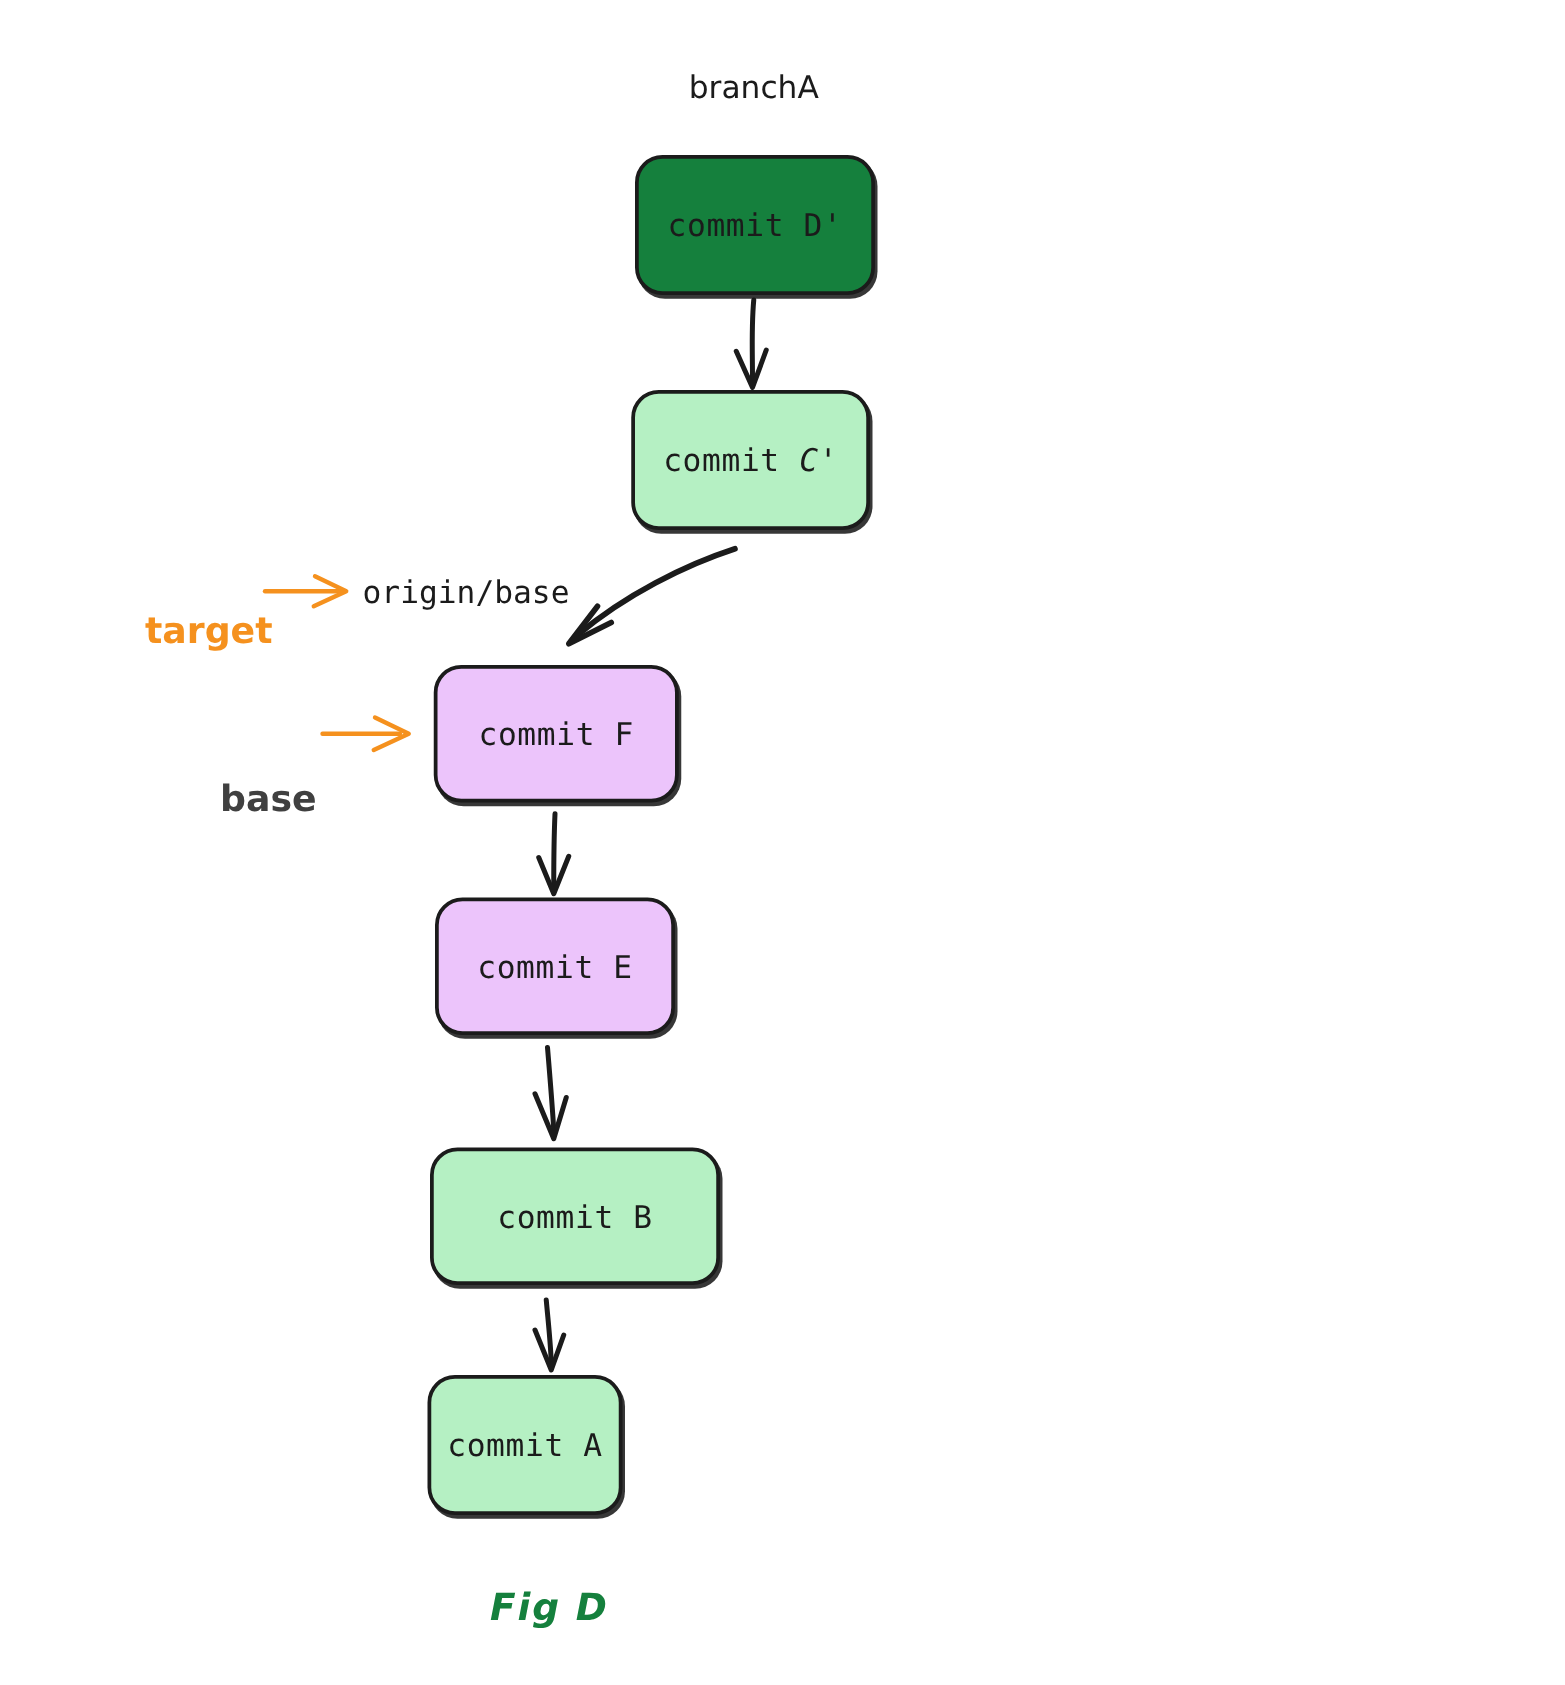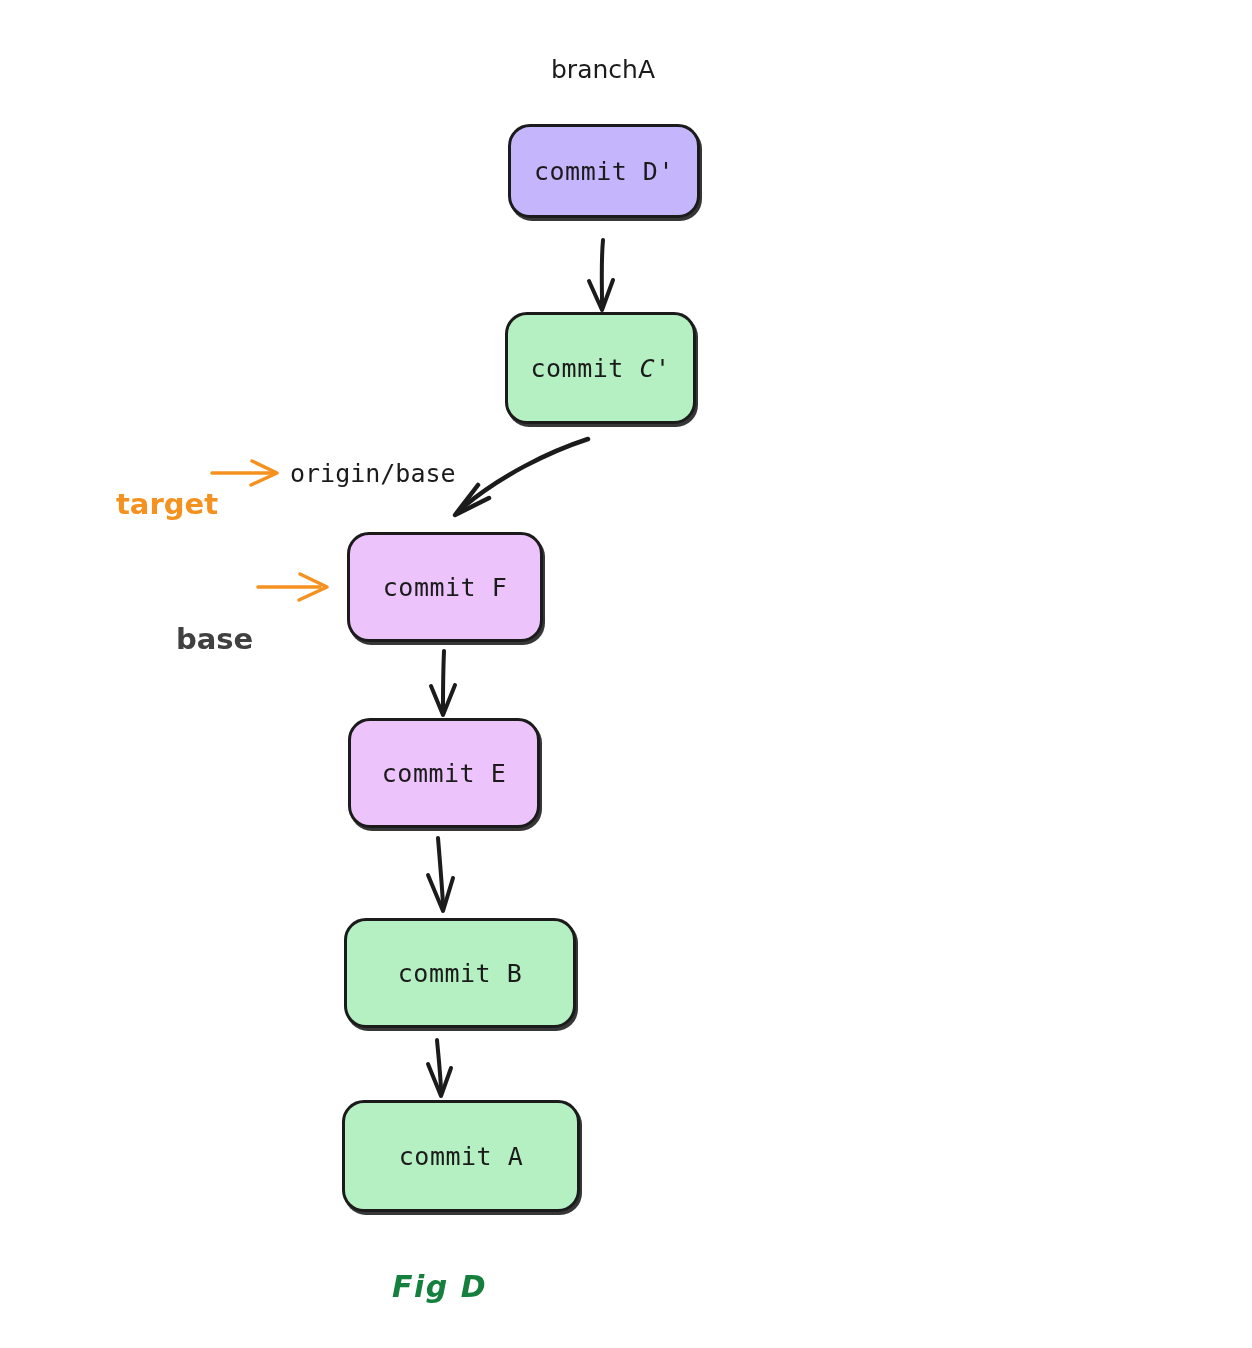--- a/index.html
+++ b/index.html
@@ -116,21 +116,21 @@
     </g>
 
     <g>
       <path d="M 258 587 L 320 587" fill="none" stroke="#f5911e" stroke-width="3.5" stroke-linecap="round"></path>
       <path d="M 300 574 L 327 587 L 299 600" fill="none" stroke="#f5911e" stroke-width="3.5" stroke-linecap="round" stroke-linejoin="round"></path>
     </g>
   </svg>
 
   <div class="plain-label" style="left:551px; top:55px;">branchA</div>
 
-  <div class="node-box" style="left:508px; top:124px; width:192px; height:94px; background:#c4b5fd;">
+  <div class="node-box" style="left:508px; top:124px; width:192px; height:112px; background:#15803d;">
     <span class="node-label">commit D'</span>
   </div>
 
   <div class="node-box" style="left:505px; top:312px; width:191px; height:112px; background:#b5f0c3;">
     <span class="node-label"><span>commit </span><span class="tick-italic">C'</span></span>
   </div>
 
   <div class="anno-label" style="left:116px; top:459px; color:#f5911e;">target</div>
 
   <div class="mono-label" style="left:290px; top:459px;">origin/base</div>
@@ -142,19 +142,19 @@
   </div>
 
   <div class="node-box" style="left:347px; top:532px; width:196px; height:110px; background:#ecc4fb;">
     <span class="node-label">commit F</span>
   </div>
 
   <div class="node-box" style="left:344px; top:918px; width:232px; height:110px; background:#b5f0c3;">
     <span class="node-label">commit B</span>
   </div>
 
-  <div class="node-box" style="left:342px; top:1100px; width:238px; height:112px; background:#b5f0c3;">
+  <div class="node-box" style="left:342px; top:1100px; width:156px; height:112px; background:#b5f0c3;">
     <span class="node-label">commit A</span>
   </div>
 
   <div class="fig-label" style="left:392px; top:1269px; color:#15803d;">Fig D</div>
 
 </div>
 
 </body></html>

